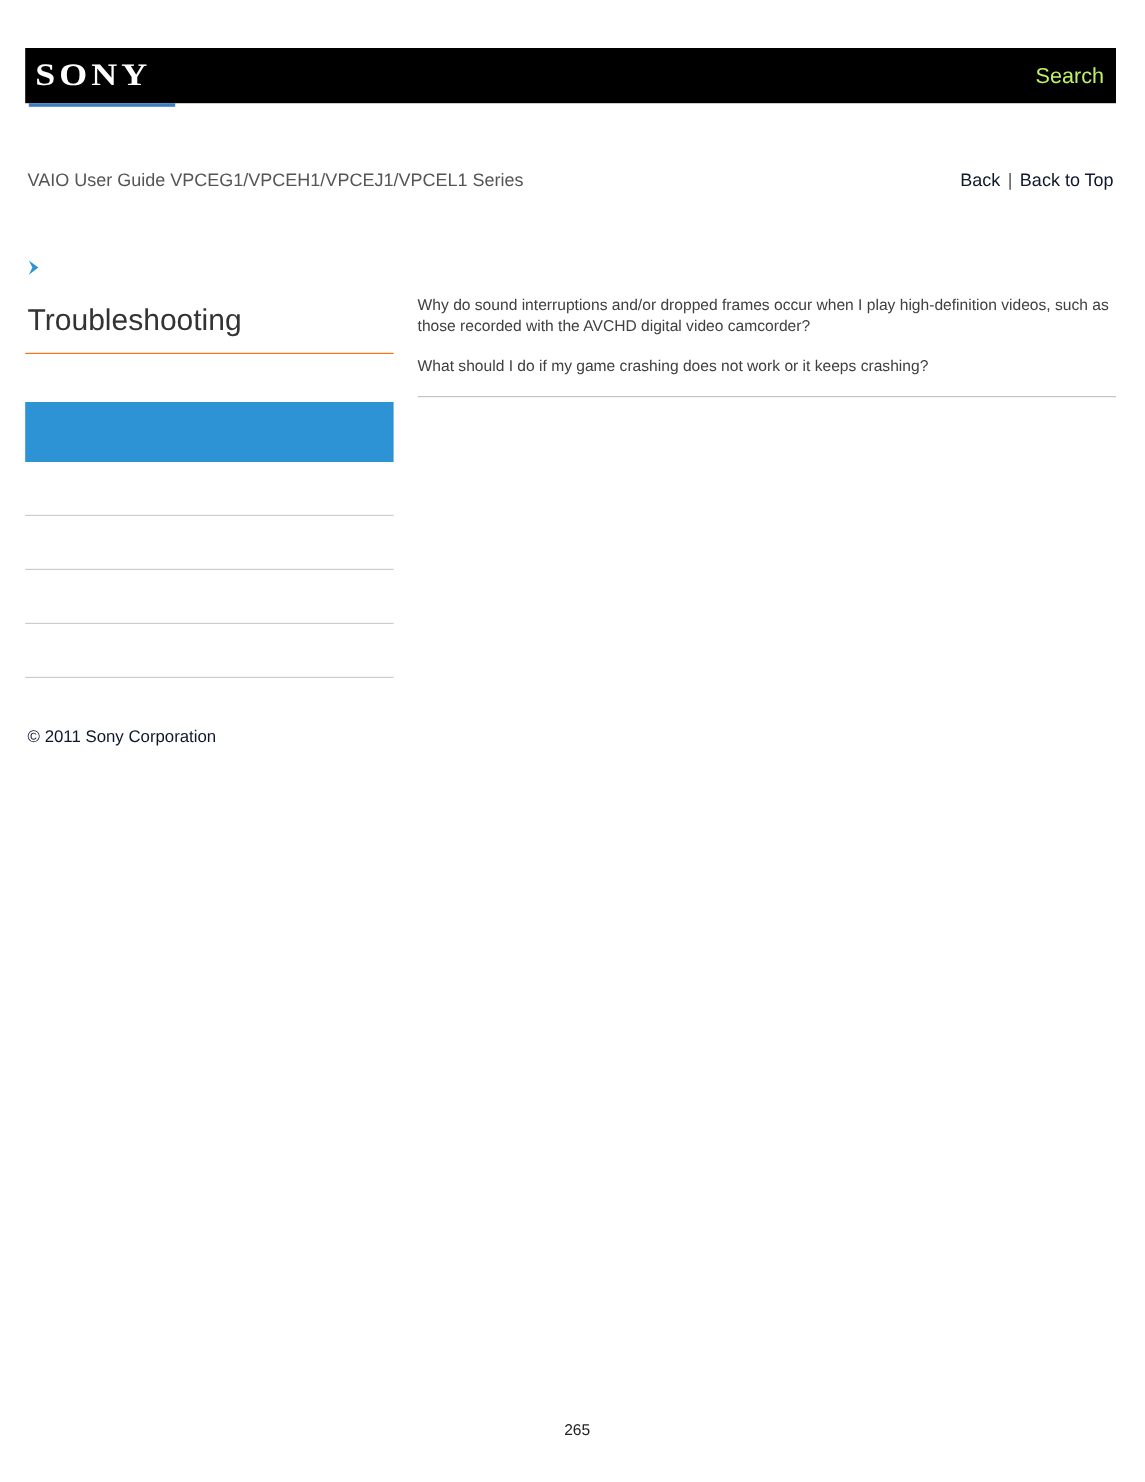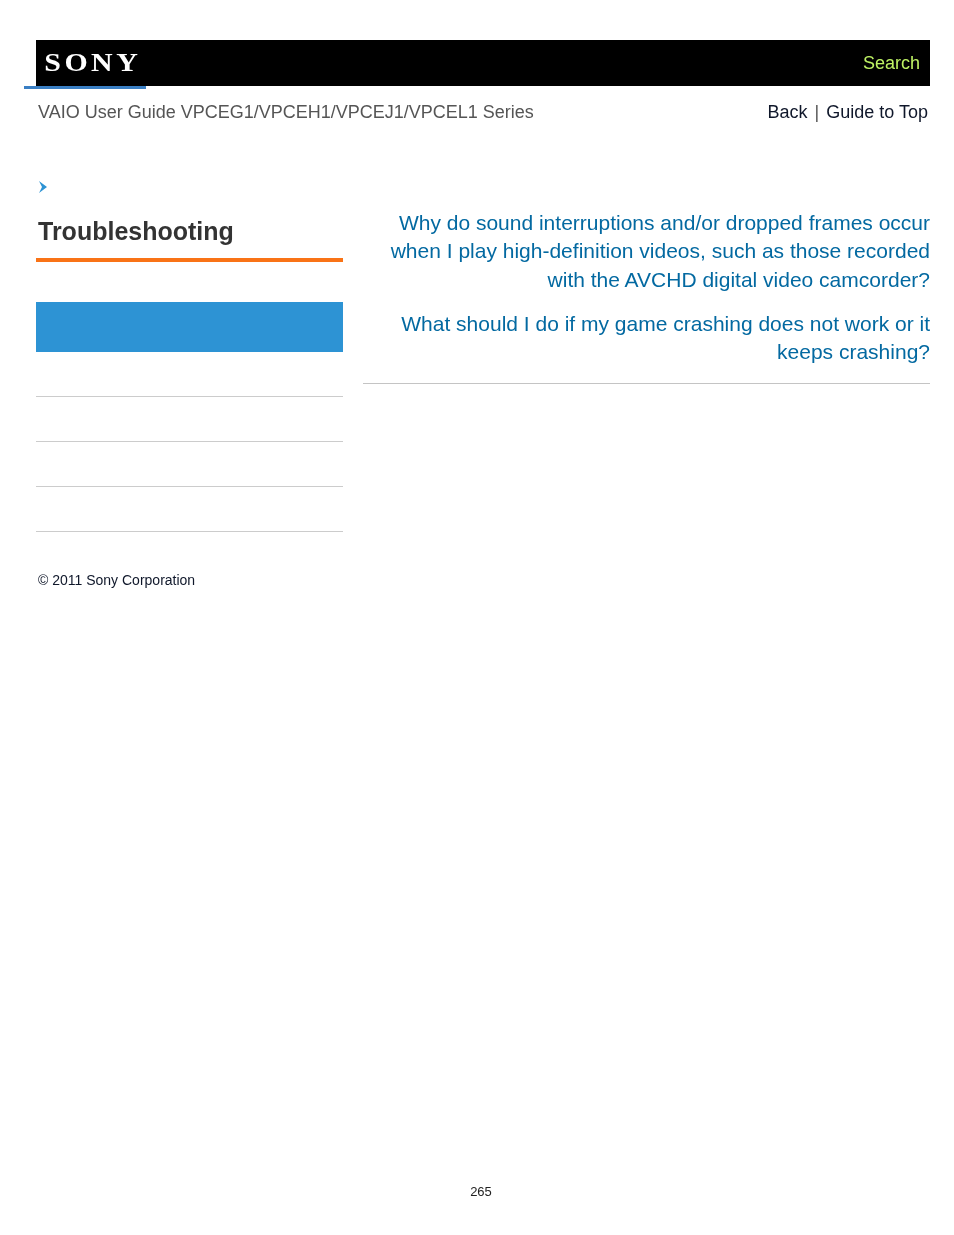--- a/index.html
+++ b/index.html
@@ -5,21 +5,21 @@
   * { box-sizing: border-box; margin: 0; padding: 0; }
   body {
     font-family: Arial, Helvetica, sans-serif;
     background: #fff;
     width: 954px;
     height: 1235px;
     position: relative;
     color: #000;
   }
   .page {
-    padding: 40px 24px 0 36px;
+    padding: 40px 24px 0 21px;
   }
   .topbar {
     background: #000;
     height: 46px;
     display: flex;
     align-items: center;
     justify-content: space-between;
     padding: 0 10px 0 6px;
   }
   .logo {
@@ -43,69 +43,69 @@
   .search-link {
     color: #bef264;
     font-size: 18px;
     cursor: pointer;
   }
   .crumb-row {
     display: flex;
     justify-content: space-between;
     align-items: baseline;
     padding: 16px 2px 0 2px;
-    font-size: 18px;
+    font-size: 15px;
+    margin-top: 40px;
   }
   .guide-title { color: #555; }
   .nav-links a { color: #0f172a; text-decoration: none; cursor: pointer; }
   .nav-sep { color: #555; padding: 0 2px; }
   .arrow-icon {
     margin: 56px 0 14px 2px;
   }
   .arrow-icon svg { display: block; }
   .columns {
     display: flex;
     gap: 20px;
     align-items: flex-start;
     margin-top: 6px;
   }
   .sidebar {
     width: 307px;
     flex: 0 0 307px;
   }
   .section-title {
     font-size: 25px;
-    font-weight: bold;
+    font-weight: normal;
     color: #333;
     padding: 8px 2px 12px 2px;
-    border-bottom: 4px solid #f97316;
+    border-bottom: 1px solid #f97316;
   }
   .side-item {
     border-bottom: 1px solid #ccc;
     height: 45px;
   }
   .side-item.spacer-top { border-bottom: none; height: 40px; }
   .side-item.active {
     background: #2d93d4;
     border-bottom: none;
     height: 50px;
   }
   .main {
     flex: 1;
     padding-top: 0;
   }
   .faq-link {
     display: block;
-    color: #0369a1;
-    font-size: 21px;
+    color: #404040;
+    font-size: 13px;
     line-height: 1.35;
     text-decoration: none;
     margin-bottom: 16px;
     cursor: pointer;
-    text-align: right;
   }
   .main-hr {
     border: none;
     border-top: 1px solid #c4c4c4;
     margin-top: 14px;
   }
   .copyright {
     font-size: 14px;
     color: #0f172a;
     padding: 40px 0 0 2px;
@@ -127,21 +127,21 @@
 
   <div class="topbar">
     <div class="logo">SONY</div>
     <a class="search-link">Search</a>
   </div>
   <div class="logo-underline"></div>
 
   <div class="crumb-row">
     <div class="guide-title">VAIO User Guide VPCEG1/VPCEH1/VPCEJ1/VPCEL1 Series</div>
     <div class="nav-links">
-      <a>Back</a><span class="nav-sep"> | </span><a>Guide to Top</a>
+      <a>Back</a><span class="nav-sep"> | </span><a>Back to Top</a>
     </div>
   </div>
 
   <div class="arrow-icon">
     <svg width="18" height="16" viewBox="0 0 18 16">
       <path d="M1 2 L9 8 L1 14 L4 8 Z" fill="#2d93d4"></path>
     </svg>
   </div>
 
   <div class="columns">

